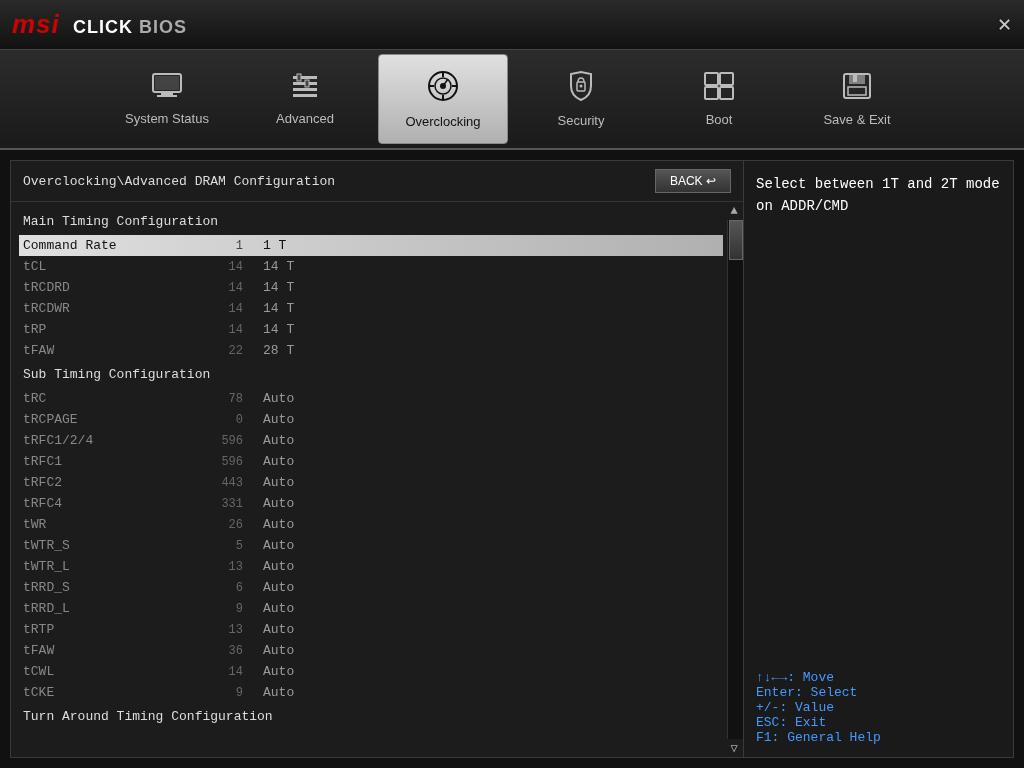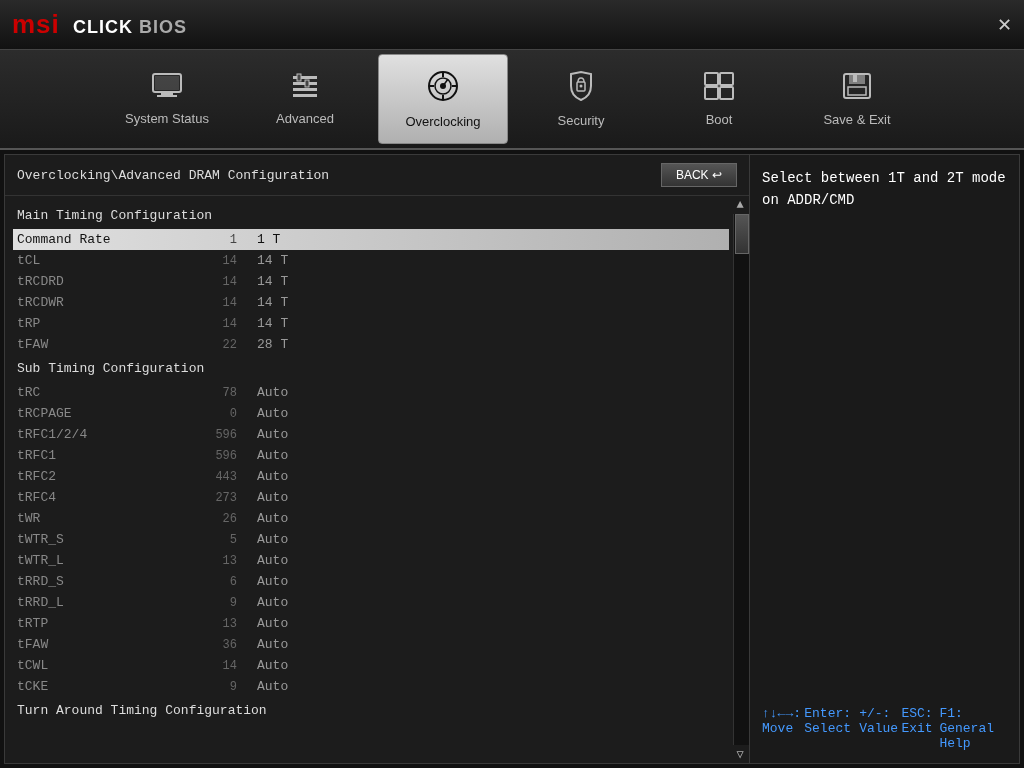--- a/index.html
+++ b/index.html
@@ -25,20 +25,21 @@
     }
     #logo {
       color: #fff;
       font-size: 22px;
       font-weight: bold;
       font-family: Arial, sans-serif;
       letter-spacing: 1px;
     }
     #logo span.msi {
       color: #cc0000;
+      font-style: italic;
       font-size: 26px;
     }
     #logo span.click {
       color: #fff;
       font-size: 18px;
       margin-left: 6px;
     }
     #logo span.bios {
       color: #aaa;
       font-size: 18px;
@@ -94,21 +95,21 @@
     .nav-item.active .nav-icon {
       color: #111;
     }
 
     
     #main {
       width: 100%;
       height: calc(768px - 50px - 100px);
       display: flex;
       background: #111;
-      padding: 4px;
+      padding: 10px;
       gap: 0;
     }
 
     
     #left-panel {
       flex: 1;
       background: #1c1c1c;
       border: 1px solid #3a3a3a;
       display: flex;
       flex-direction: column;
@@ -258,21 +259,21 @@
     }
     #help-text {
       color: #ffffff;
       font-size: 14px;
       line-height: 1.6;
       font-family: 'Courier New', Courier, monospace;
     }
     #keybindings {
       margin-top: auto;
       display: flex;
-      flex-direction: row;
+      flex-direction: column;
       gap: 0;
     }
     .key-row {
       font-size: 13px;
       color: #4499ff;
       font-family: 'Courier New', Courier, monospace;
     }
   </style>
 </head>
 <body>
@@ -416,21 +417,21 @@
             <span class="setting-default">596</span>
             <span class="setting-value">Auto</span>
           </div>
           <div class="setting-row">
             <span class="setting-name">tRFC2</span>
             <span class="setting-default">443</span>
             <span class="setting-value">Auto</span>
           </div>
           <div class="setting-row">
             <span class="setting-name">tRFC4</span>
-            <span class="setting-default">273</span>
+            <span class="setting-default">331</span>
             <span class="setting-value">Auto</span>
           </div>
           <div class="setting-row">
             <span class="setting-name">tWR</span>
             <span class="setting-default">26</span>
             <span class="setting-value">Auto</span>
           </div>
           <div class="setting-row">
             <span class="setting-name">tWTR_S</span>
             <span class="setting-default">5</span>

